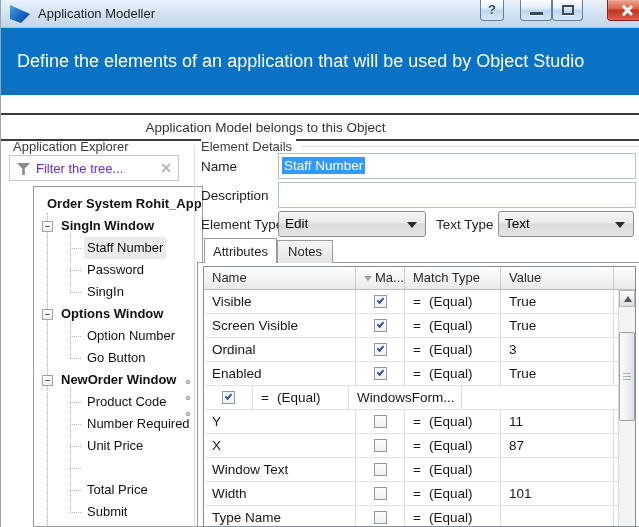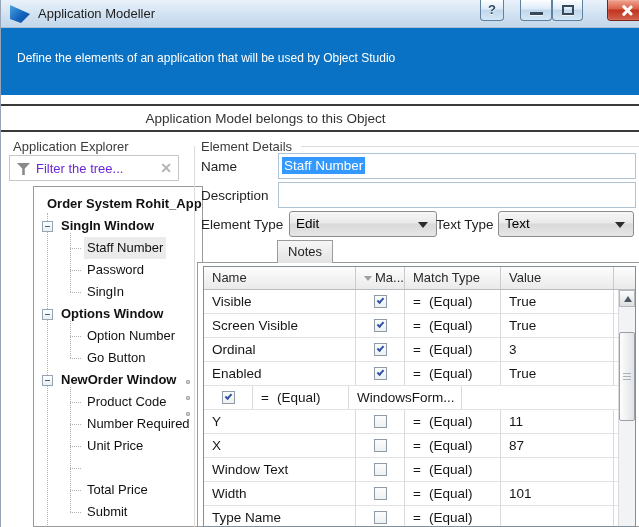--- a/index.html
+++ b/index.html
@@ -38,24 +38,24 @@
     border-color:#7c2315;
   }
   .tb-close i, .tb-close b { position:absolute; left:18px; top:4px; width:2.5px; height:13px; background:#fff; border-radius:1px; }
   .tb-close i { transform:rotate(45deg); }
   .tb-close b { transform:rotate(-45deg); }
   
   .banner {
     position:absolute; left:0; top:28px; width:639px; height:67px;
     background:#0a72c4; color:#ffffff; overflow:hidden;
   }
-  .banner span { position:absolute; left:16px; top:23px; font-size:12px; white-space:nowrap; }
+  .banner span { position:absolute; left:16px; top:23px; font-size:18px; white-space:nowrap; }
   
   .subheader {
-    position:absolute; left:0; top:104px; width:639px; height:28px; background:#ffffff;
+    position:absolute; left:0; top:113px; width:639px; height:28px; background:#ffffff;
     border-top:2px solid #3a3a3a; border-bottom:2px solid #3a3a3a;
     display:flex; align-items:center; justify-content:center; padding-right:110px;
   }
   .subheader span { font-size:13.5px; color:#333; white-space:nowrap; }
   
   .explorer-title { position:absolute; left:12px; top:139px; font-size:13px; color:#3c3c3c; }
   .filterbox {
     position:absolute; left:8px; top:155px; width:170px; height:26px;
     border:1px solid #c6c6c6; background:#fff;
   }
@@ -98,21 +98,21 @@
   .lab-dtype { left:435px; top:217px; }
   .textbox { position:absolute; border:1px solid #aec3d4; background:#fff; height:26px; font-size:13.5px; line-height:24px; padding-left:3px; overflow:hidden; white-space:nowrap; }
   .tb-name { left:277px; top:153px; width:358px; }
   .tb-desc { left:277px; top:182px; width:358px; }
   .sel-text { background:#3399ff; color:#fff; padding:1px 2px; }
   .combo {
     position:absolute; height:26px; border:1px solid #898e93; border-radius:3px;
     background:linear-gradient(#f7f7f7, #e9e9e9 45%, #d9d9d9 50%, #e6e6e6);
     font-size:13.5px; line-height:24px; padding-left:6px; overflow:hidden; white-space:nowrap;
   }
-  .cb-etype { left:288px; top:211px; width:148px; }
+  .cb-etype { left:277px; top:211px; width:148px; }
   .cb-dtype { left:497px; top:211px; width:136px; }
   .combo .arr {
     position:absolute; right:8px; top:10px; width:0; height:0;
     border-left:5px solid transparent; border-right:5px solid transparent; border-top:6px solid #2b2b2b;
   }
   
   .tab { position:absolute; font-size:13px; color:#1d1d1d; text-align:center; border:1px solid #9a9a9a; border-bottom:none; }
   .tab-attributes { left:203px; top:238px; width:73px; height:25px; line-height:25px; background:#ffffff; z-index:3; }
   .tab-notes { left:276px; top:240px; width:56px; height:23px; line-height:22px; background:linear-gradient(#f6f6f6, #e3e3e3); z-index:2; }
   .tabpanel { position:absolute; left:196px; top:262px; width:443px; height:265px; border:1px solid #9a9a9a; background:#fff; z-index:1; }
@@ -230,20 +230,21 @@
     <span>Edit</span>
     <span class="arr"></span>
   </div>
 
   <div class="fieldlabel lab-dtype">Text Type</div>
   <div class="combo cb-dtype">
     <span>Text</span>
     <span class="arr"></span>
   </div>
 
+  <div class="tab tab-attributes">Attributes</div>
   <div class="tab tab-notes">Notes</div>
   <div class="tabpanel"></div>
 
   <div class="grid">
     <div class="grid-head">
       <div class="hcell c-name">Name</div>
       <div class="hcell c-check"><span class="filter-tri"></span><span>Ma...</span></div>
       <div class="hcell c-match">Match Type</div>
       <div class="hcell c-value">Value</div>
       <div class="hcell c-fill"></div>

